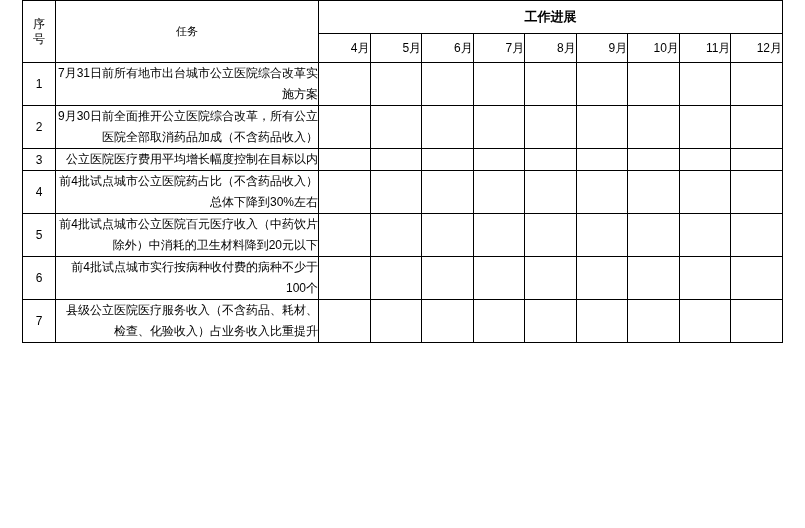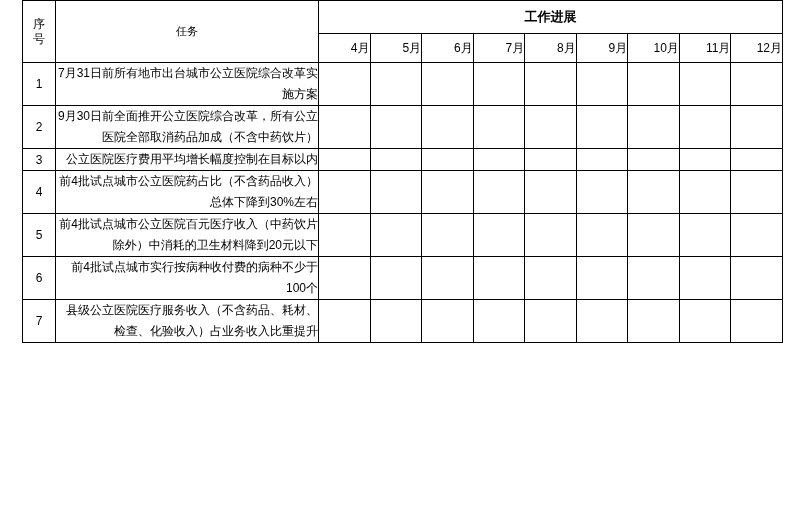--- a/index.html
+++ b/index.html
@@ -129,21 +129,21 @@
         <td class="c-cell"></td>
         <td class="c-cell"></td>
         <td class="c-cell"></td>
         <td class="c-cell"></td>
         <td class="c-cell"></td>
         <td class="c-cell"></td>
         <td class="c-cell"></td>
       </tr>
       <tr>
         <td class="c-seq">2</td>
-        <td class="c-task">9月30日前全面推开公立医院综合改革，所有公立医院全部取消药品加成（不含中药饮片）</td>
+        <td class="c-task">9月30日前全面推开公立医院综合改革，所有公立医院全部取消药品加成（不含药品收入）</td>
         <td class="c-cell"></td>
         <td class="c-cell"></td>
         <td class="c-cell"></td>
         <td class="c-cell"></td>
         <td class="c-cell"></td>
         <td class="c-cell"></td>
         <td class="c-cell"></td>
         <td class="c-cell"></td>
         <td class="c-cell"></td>
       </tr>

